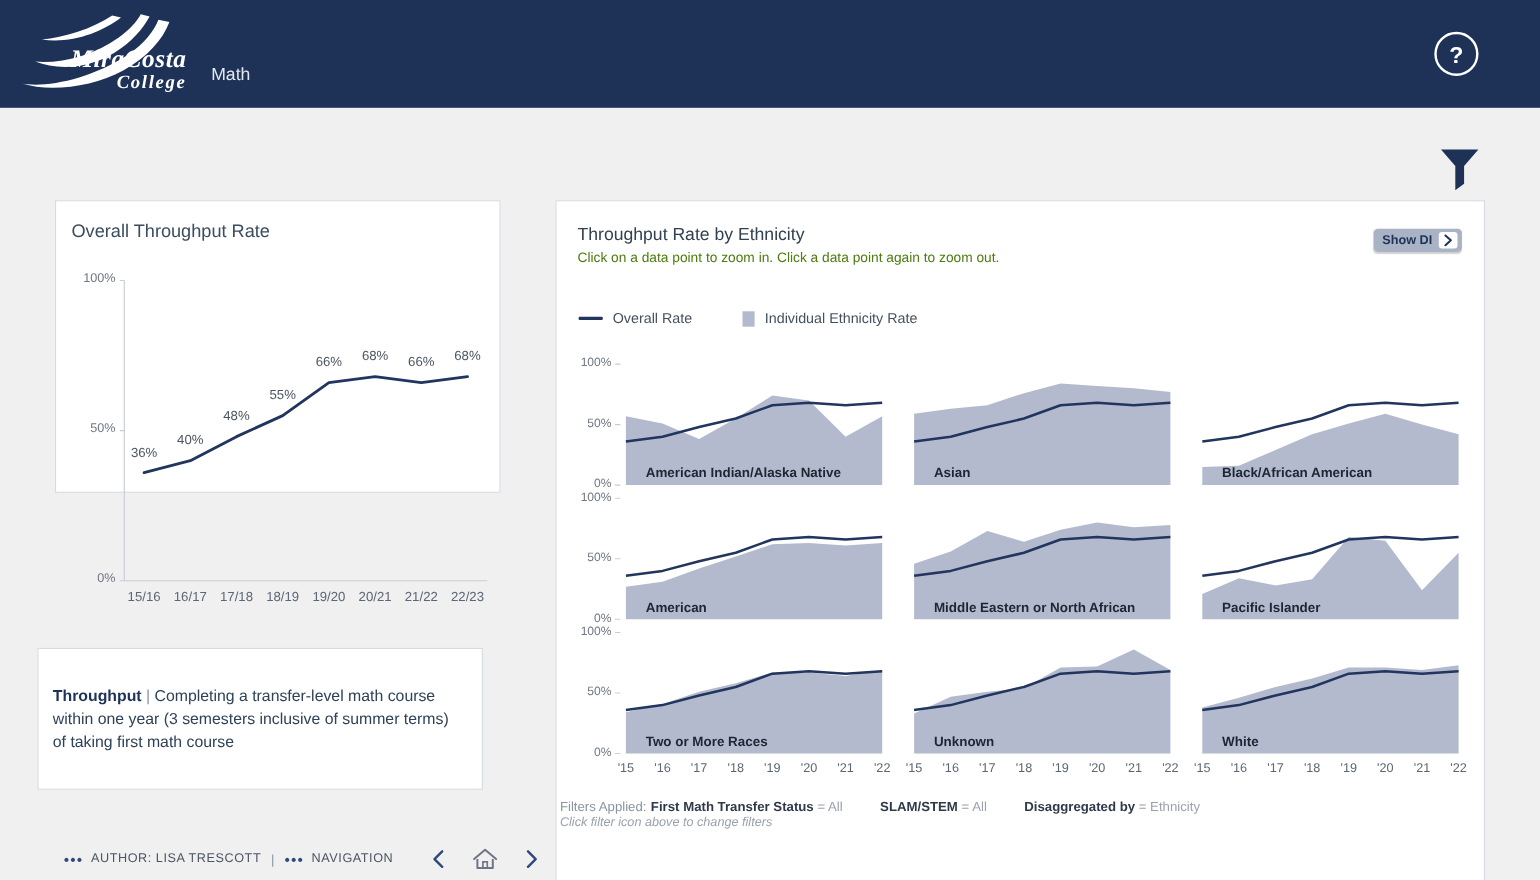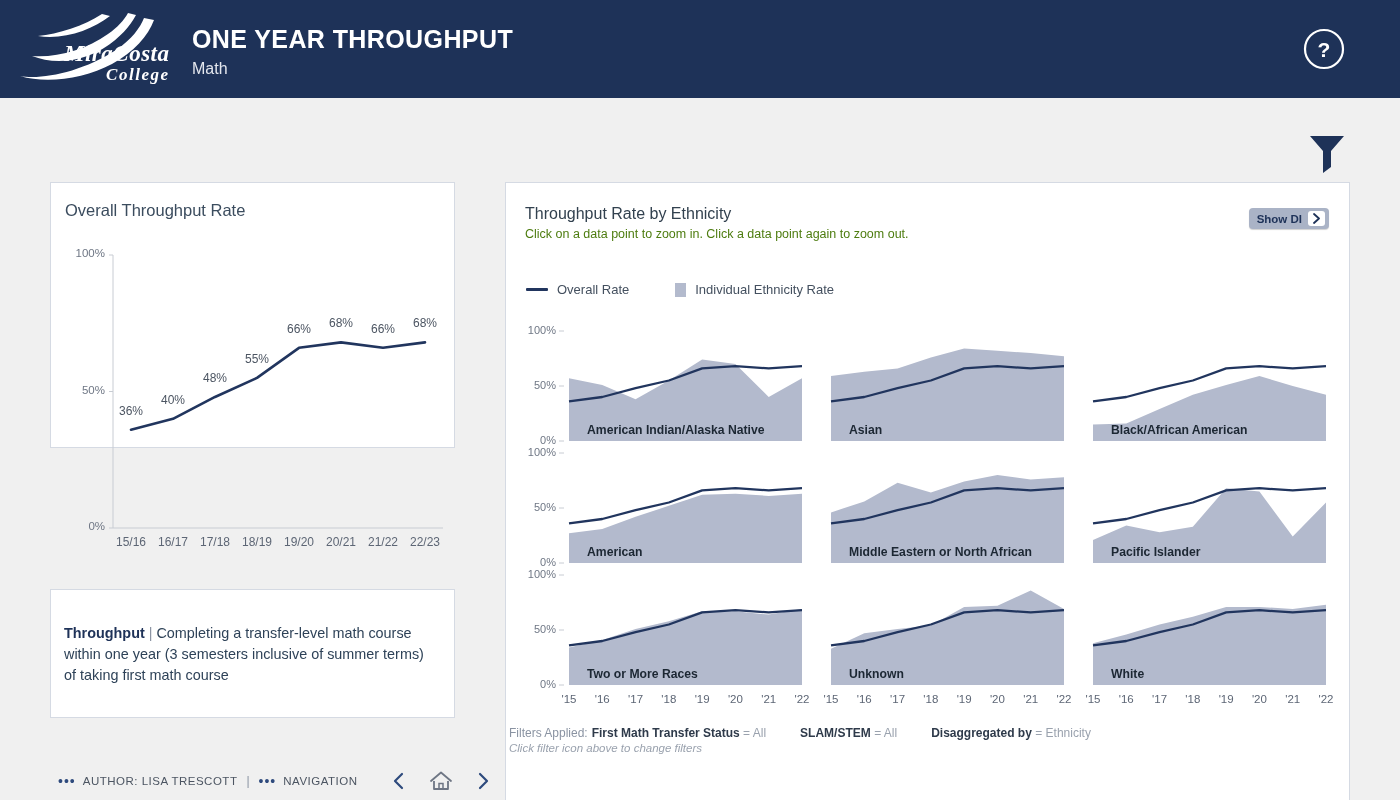--- a/index.html
+++ b/index.html
@@ -45,21 +45,21 @@
   .filter-icon {
     position: absolute; left: 1307px; top: 131px;
     width: 40px; height: 42px; cursor: pointer;
   }
 
   
   .panel {
     position: absolute; background: #ffffff; border: 1px solid #d5dae3;
   }
   #panel-overall { left: 50px; top: 182px; width: 405px; height: 266px; }
-  #panel-def     { left: 50px; top: 589px; width: 405px; height: 129px; }
+  #panel-def     { left: 34px; top: 589px; width: 405px; height: 129px; }
   #panel-eth     { left: 505px; top: 182px; width: 845px; height: 619px; }
 
   .panel-title {
     position: absolute; color: #32414f; font-size: 16px; font-weight: normal;
   }
   #overall-title { left: 14px; top: 18px; font-size: 16.5px; color: #3b4c5e; }
   #eth-title { left: 19px; top: 22px; font-size: 16px; color: #32414f; }
   #eth-hint {
     position: absolute; left: 19px; top: 44px;
     font-size: 12.5px; color: #4d7c0f; 
@@ -147,21 +147,20 @@
       <svg width="160" height="86" viewBox="0 0 160 86">
         <path d="M8 70 C30 74, 70 66, 104 44 C120 33, 128 22, 132 12 L142 14 C136 30, 122 46, 100 58 C72 73, 34 78, 8 70 Z" fill="#ffffff"></path>
         <path d="M20 50 C44 52, 74 44, 96 28 C106 21, 112 14, 116 7 L124 9 C118 20, 108 32, 92 42 C68 57, 40 58, 20 50 Z" fill="#ffffff"></path>
         <path d="M26 30 C46 28, 72 20, 90 8 L98 10 C80 24, 52 34, 26 30 Z" fill="#ffffff"></path>
       </svg>
       <div class="logo-text">
         <div class="logo-l1">MiraCosta</div>
         <div class="logo-l2">College</div>
       </div>
     </div>
-    <div class="hdr-title">ONE YEAR THROUGHPUT</div>
     <div class="hdr-sub">Math</div>
     <div class="help-btn">
       <svg width="44" height="44" viewBox="0 0 44 44">
         <circle cx="22" cy="22" r="19" fill="none" stroke="#ffffff" stroke-width="2.2"></circle>
         <text x="22" y="30" font-family="Liberation Sans, sans-serif" font-size="21" font-weight="bold" fill="#ffffff" text-anchor="middle">?</text>
       </svg>
     </div>
   </div>
 
   <div class="filter-icon">

